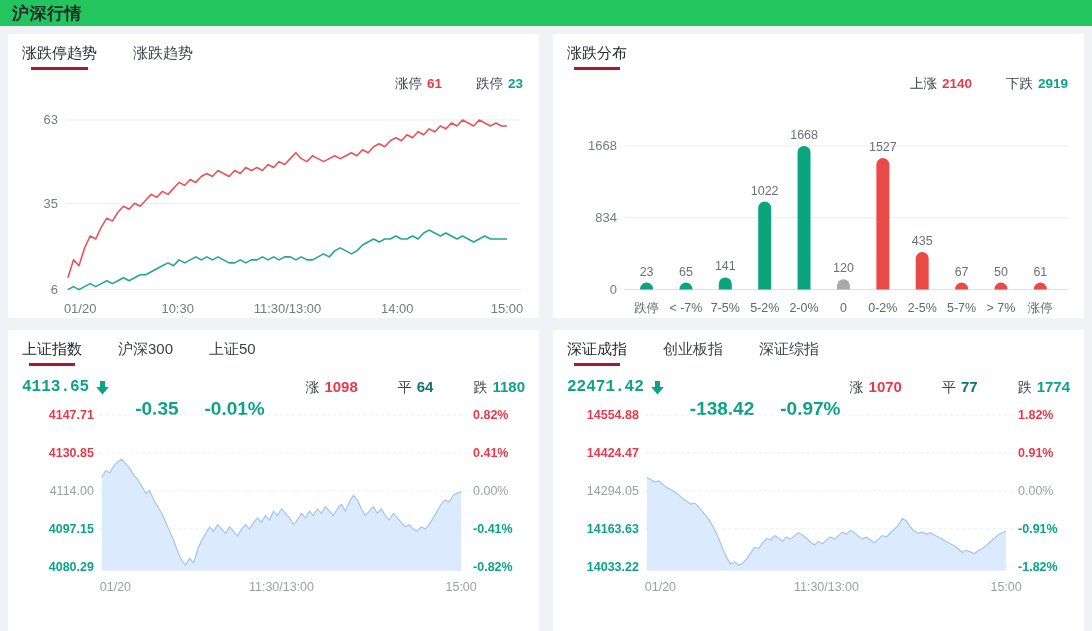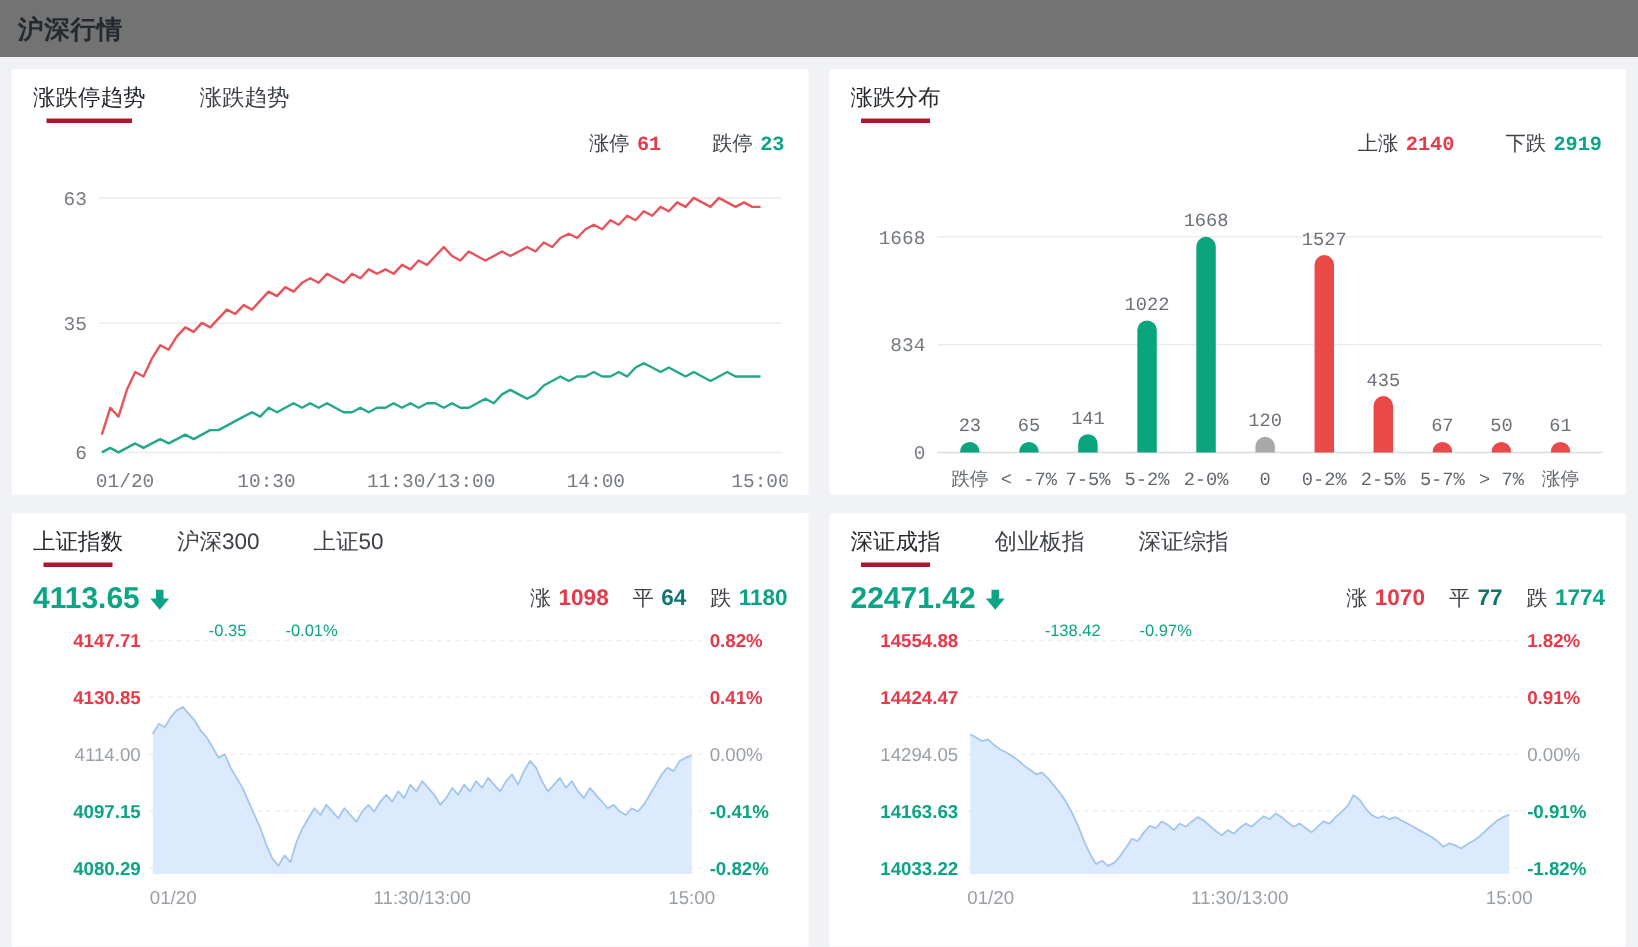--- a/index.html
+++ b/index.html
@@ -1,36 +1,36 @@
 <!DOCTYPE html>
 <html><head>
 <meta charset="utf-8">
 <style>
   html,body{margin:0;padding:0;}
   body{
     width:1092px;height:631px;overflow:hidden;
     background:#f0f2f5;color:#333;
     font-family:"Liberation Sans","DejaVu Sans",sans-serif;
   }
-  .header{background:#737373;height:38px;display:flex;align-items:center;padding:0 12px;}
+  .header{background:#22c55e;height:26px;display:flex;align-items:center;padding:0 12px;}
   .page-title{font-size:17px;font-weight:bold;color:#24292f;letter-spacing:.5px;}
   .content{padding:8px 8px 0 8px;display:grid;grid-template-columns:1fr 1fr;gap:12px 14px;}
   .panel{background:#fff;border-radius:2px;padding:8px 14px 4px 14px;box-sizing:border-box;overflow:hidden;}
-  .panel.top{height:284px;font-family:Liberation Mono, monospace;}
+  .panel.top{height:284px;}
   .panel.bottom{height:306px;}
   .tabs{display:flex;gap:36px;}
   .tab{position:relative;font-size:15px;color:#3d4147;padding:2px 0 9px 0;cursor:pointer;}
   .tab.active{color:#26292e;}
   .tab.active::after{content:"";position:absolute;left:12%;right:12%;bottom:2px;height:3.5px;background:#ae1630;}
   .legend{display:flex;justify-content:flex-end;gap:34px;margin:2px 2px 0 0;font-size:13.5px;color:#3d4147;height:20px;align-items:center;}
   .legend b{font-weight:bold;margin-left:5px;}
   .quote-row{display:flex;align-items:center;margin:7px 0 2px 0;height:24px;}
-  .price{font-size:20px;font-weight:bold;margin-right:5px;}
-  .chg{font-size:11px;font-weight:normal;margin-left:26px;margin-top:44px;}
-  .counts{margin-left:auto;display:flex;gap:16px;font-size:14px;color:#3d4147;align-items:center;}
+  .price{font-size:16px;font-weight:bold;margin-right:5px;font-family:Liberation Mono, monospace;}
+  .chg{font-size:19px;font-weight:bold;margin-left:26px;margin-top:44px;}
+  .counts{margin-left:auto;display:flex;gap:40px;font-size:14px;color:#3d4147;align-items:center;}
   .counts b{font-size:15px;font-weight:bold;margin-left:5px;}
   .v-red{color:#e63a4b;}
   .v-teal{color:#0ca485;}
   .v-gray{color:#0f766e;}
   svg.chart{display:block;width:100%;}
   .arrow-icon{margin:2px 0 0 2px;}
 </style>
 </head>
 <body>
 

